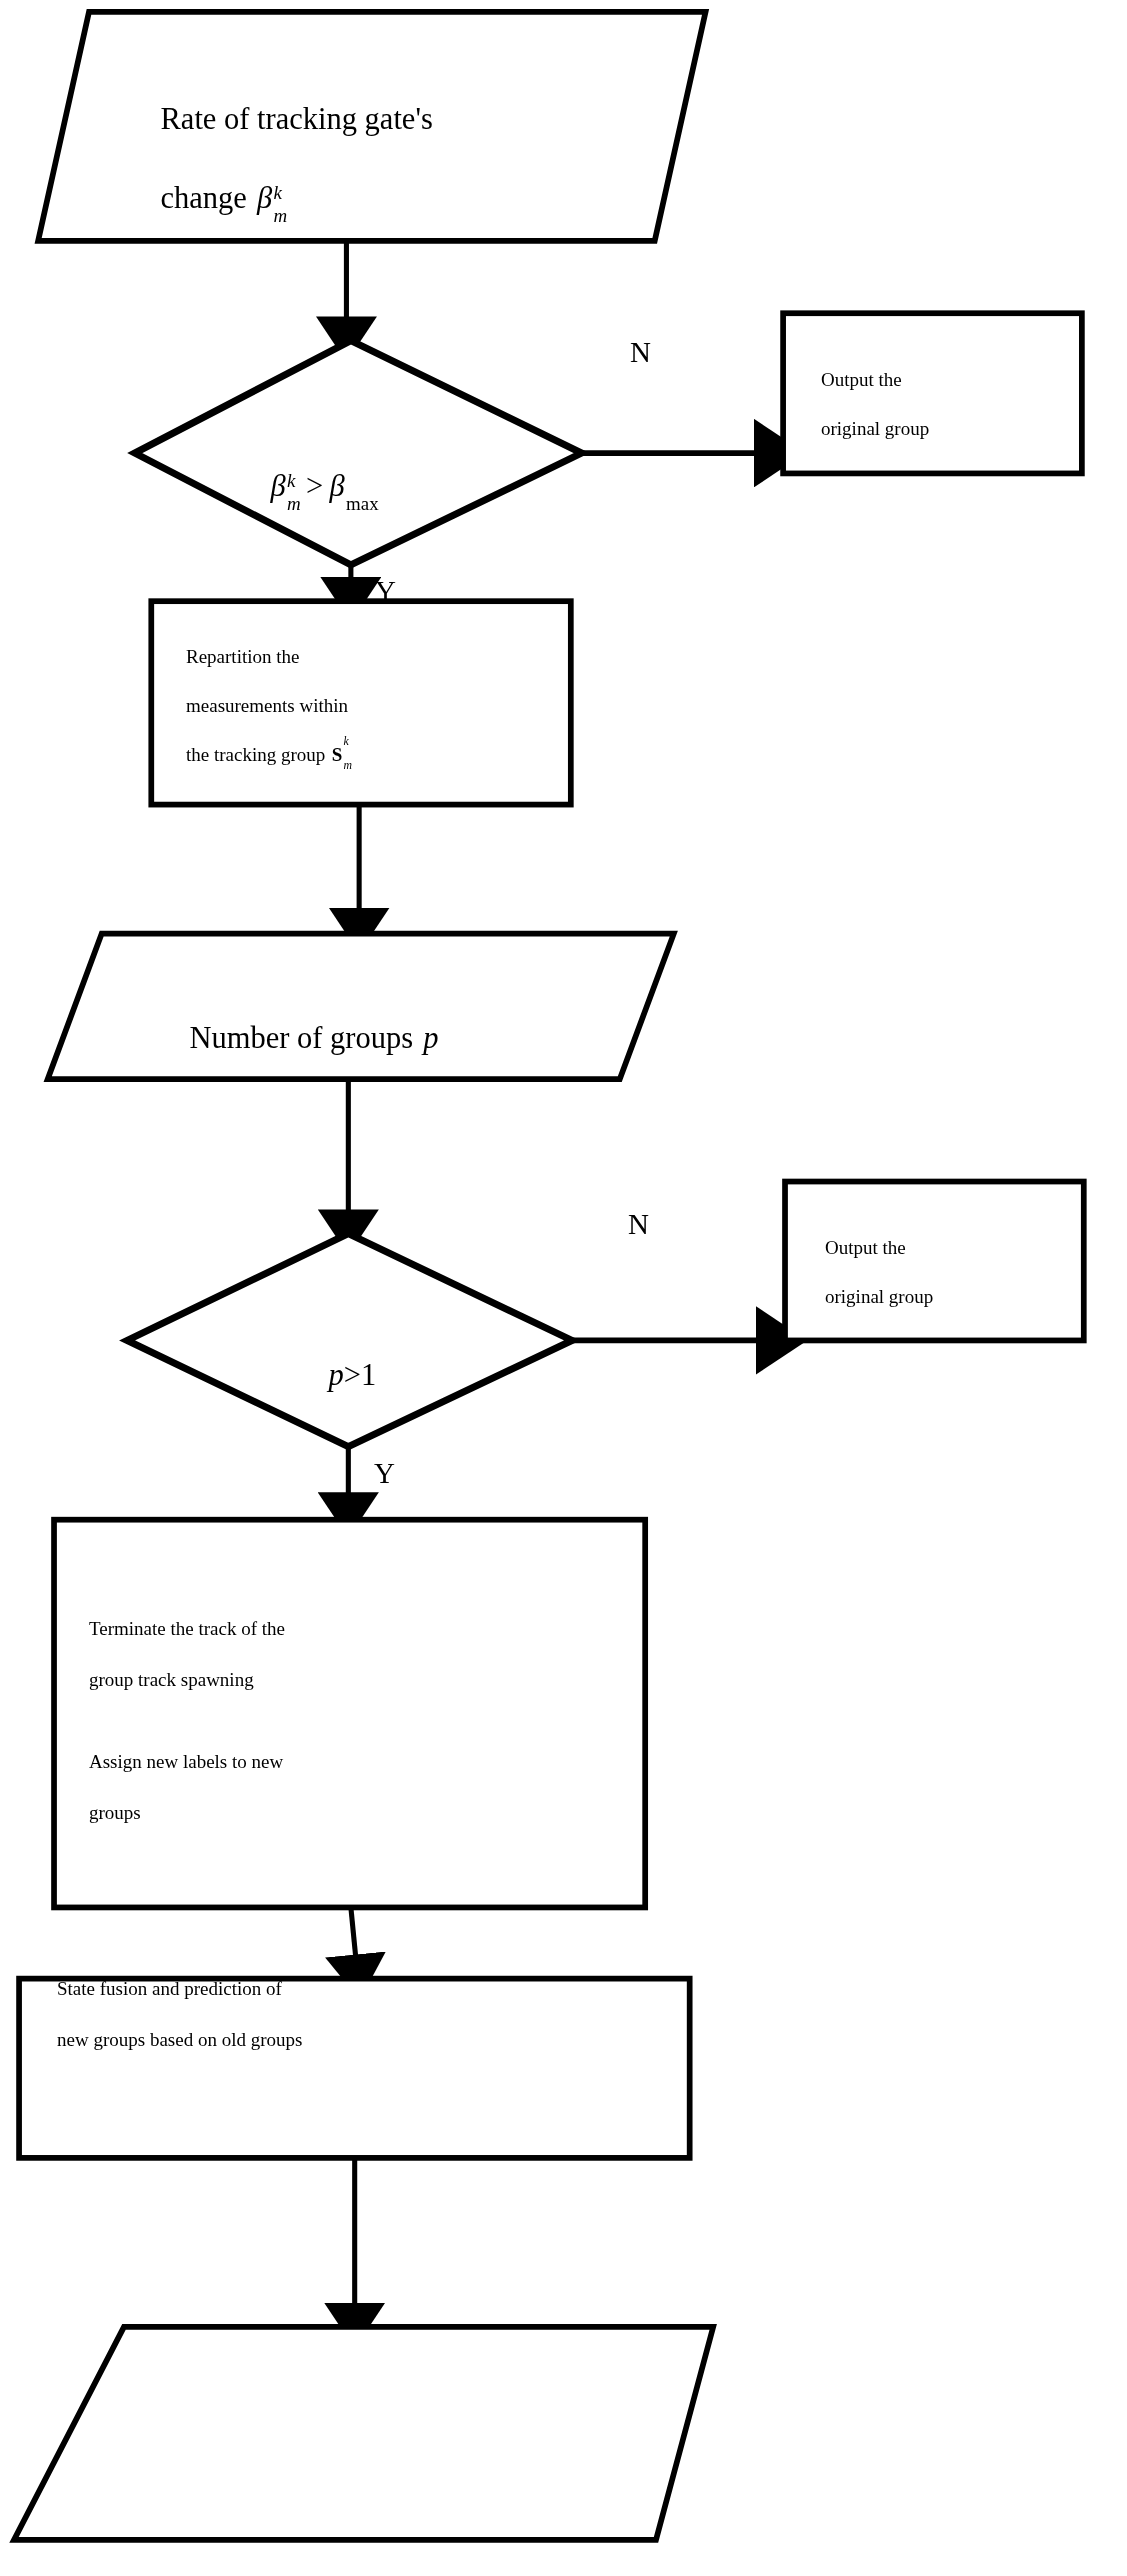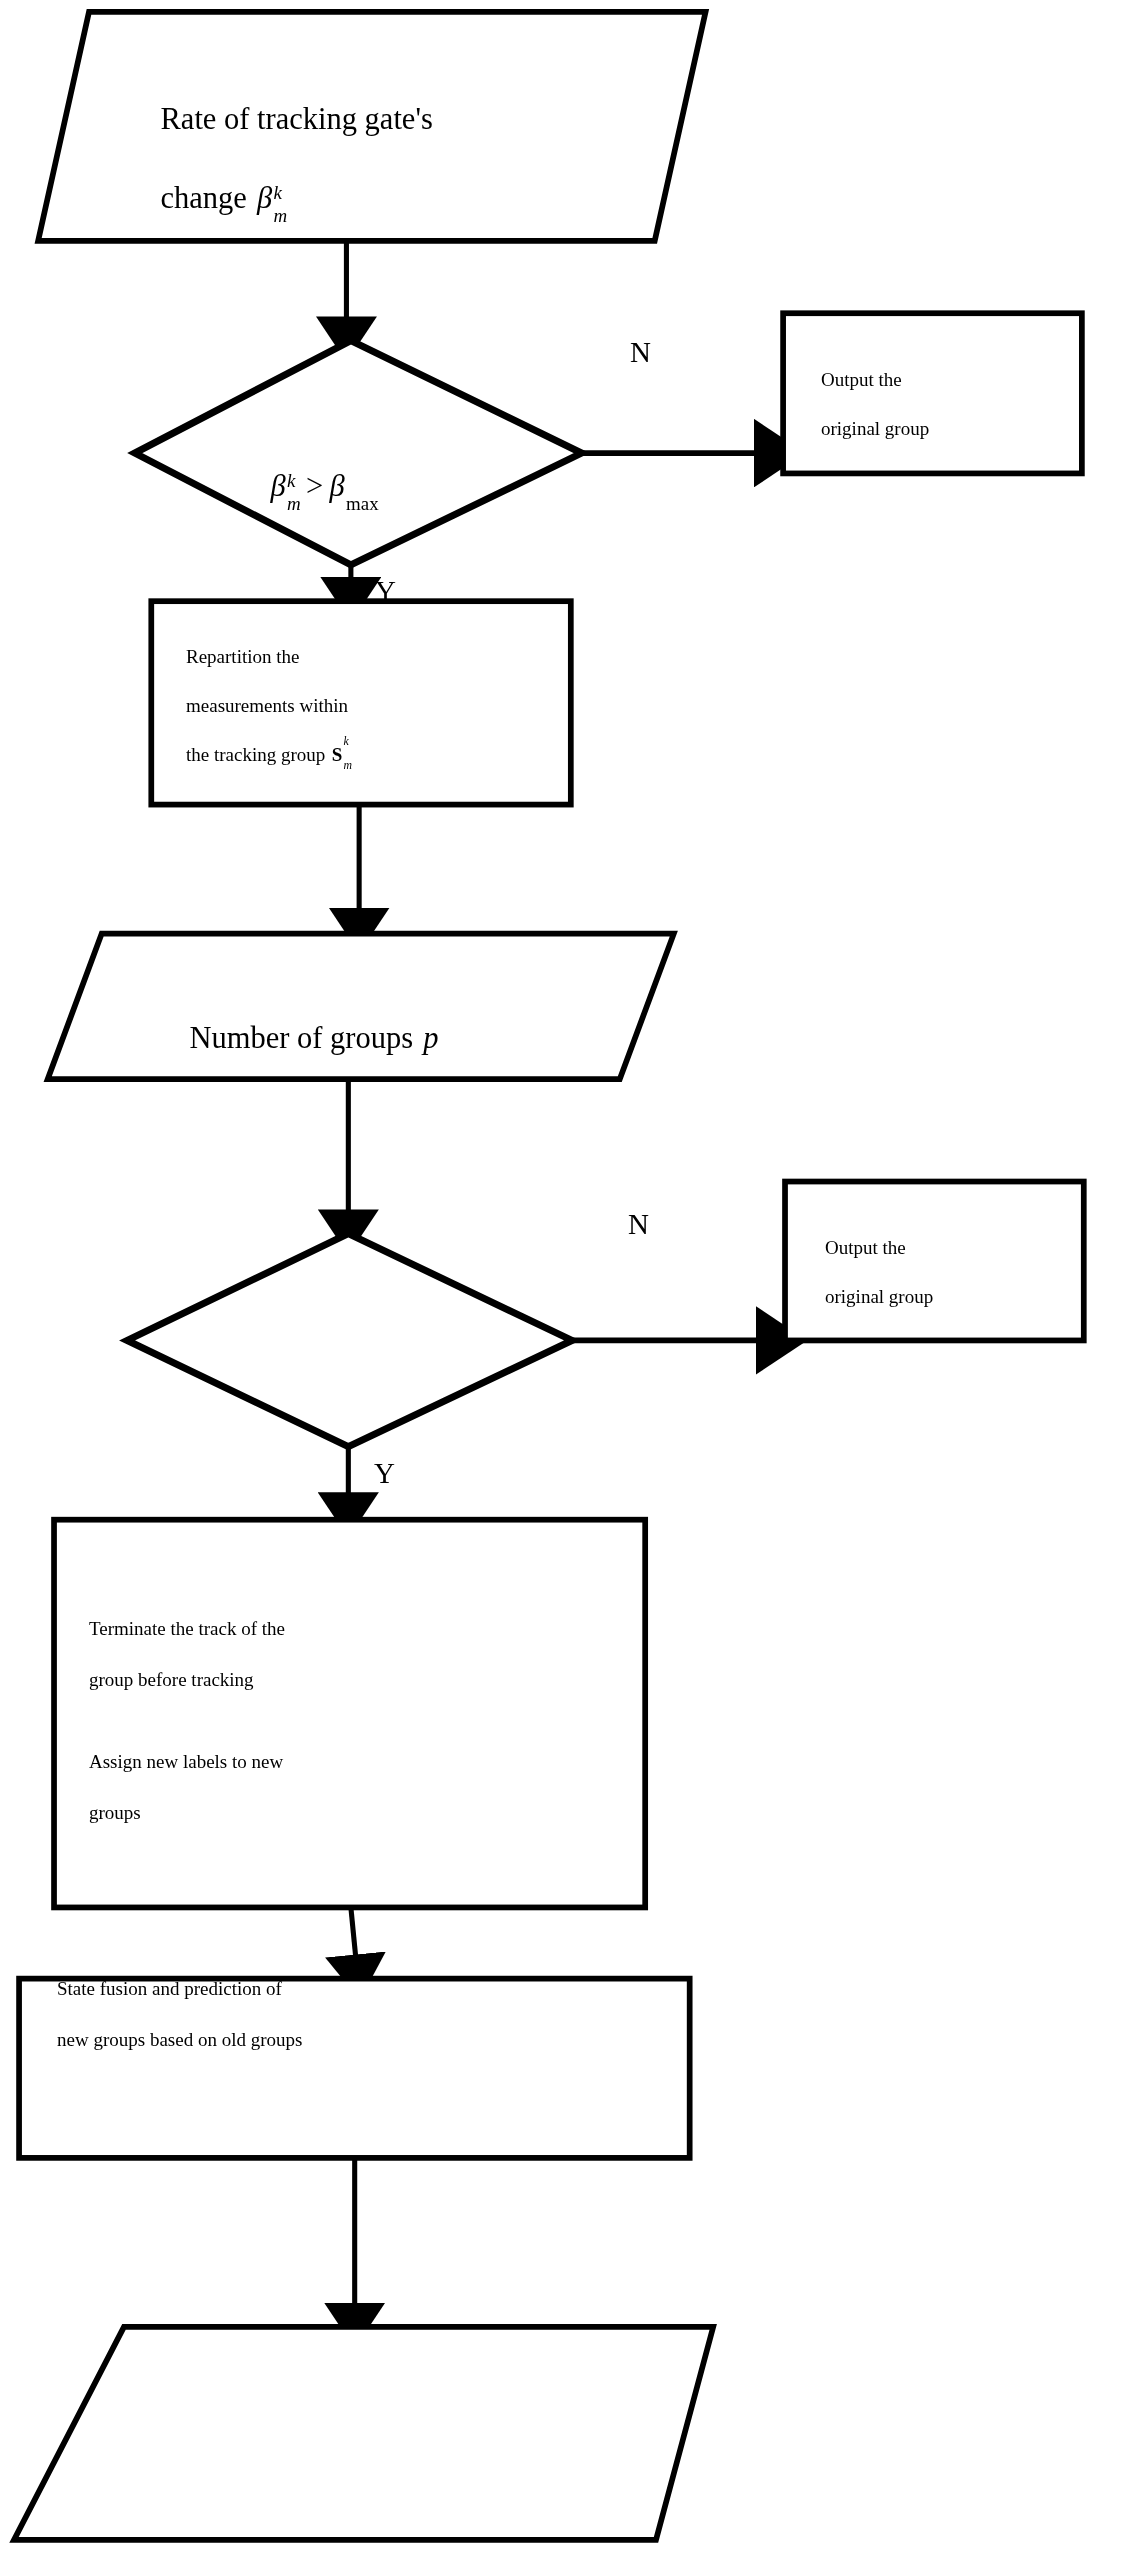--- a/index.html
+++ b/index.html
@@ -158,37 +158,40 @@
   <div class="node-text txt-46" style="left:167px; top:620px; width:407px;">
     <span>Repartition the</span><br>
     <span>measurements within</span><br>
     <span>the tracking group</span><span style="display:inline-block;width:6.4px"></span><span class="mathbold">S</span><span class="supsub"><span class="sup">k</span><span class="sub">m</span></span>
   </div>
 
   <div class="node-text txt-48" style="left:159px; top:979px; width:496px;">
     <span>Number of groups</span><span class="gap"></span><span class="mathvar">p</span>
   </div>
 
+  <div class="node-text txt-48" style="left:298px; top:1316px; width:140px; text-align:left;">
+    <span class="mathvar">p</span><span>&gt;</span><span>1</span>
+  </div>
 
   <div class="branch-label" style="left:628px; top:1208px;">
     <span>N</span>
   </div>
 
   <div class="node-text txt-46" style="left:806px; top:1211px; width:273px;">
     <span>Output the</span><br>
     <span>original group</span>
   </div>
 
   <div class="branch-label" style="left:374px; top:1457px;">
     <span>Y</span>
   </div>
 
   <div class="node-text txt-46" style="left:70px; top:1590px; width:572px; line-height:1.35;">
     <span>Terminate the track of the</span><br>
-    <span>group before tracking</span>
+    <span>group track spawning</span>
   </div>
   <div class="node-text txt-46" style="left:70px; top:1723px; width:572px; line-height:1.35;">
     <span>Assign new labels to new</span><br>
     <span>groups</span>
   </div>
 
   <div class="node-text txt-46" style="left:38px; top:1950px; width:642px; line-height:1.35;">
     <span>State fusion and prediction of</span><br>
     <span>new groups based on old groups</span>
   </div>

